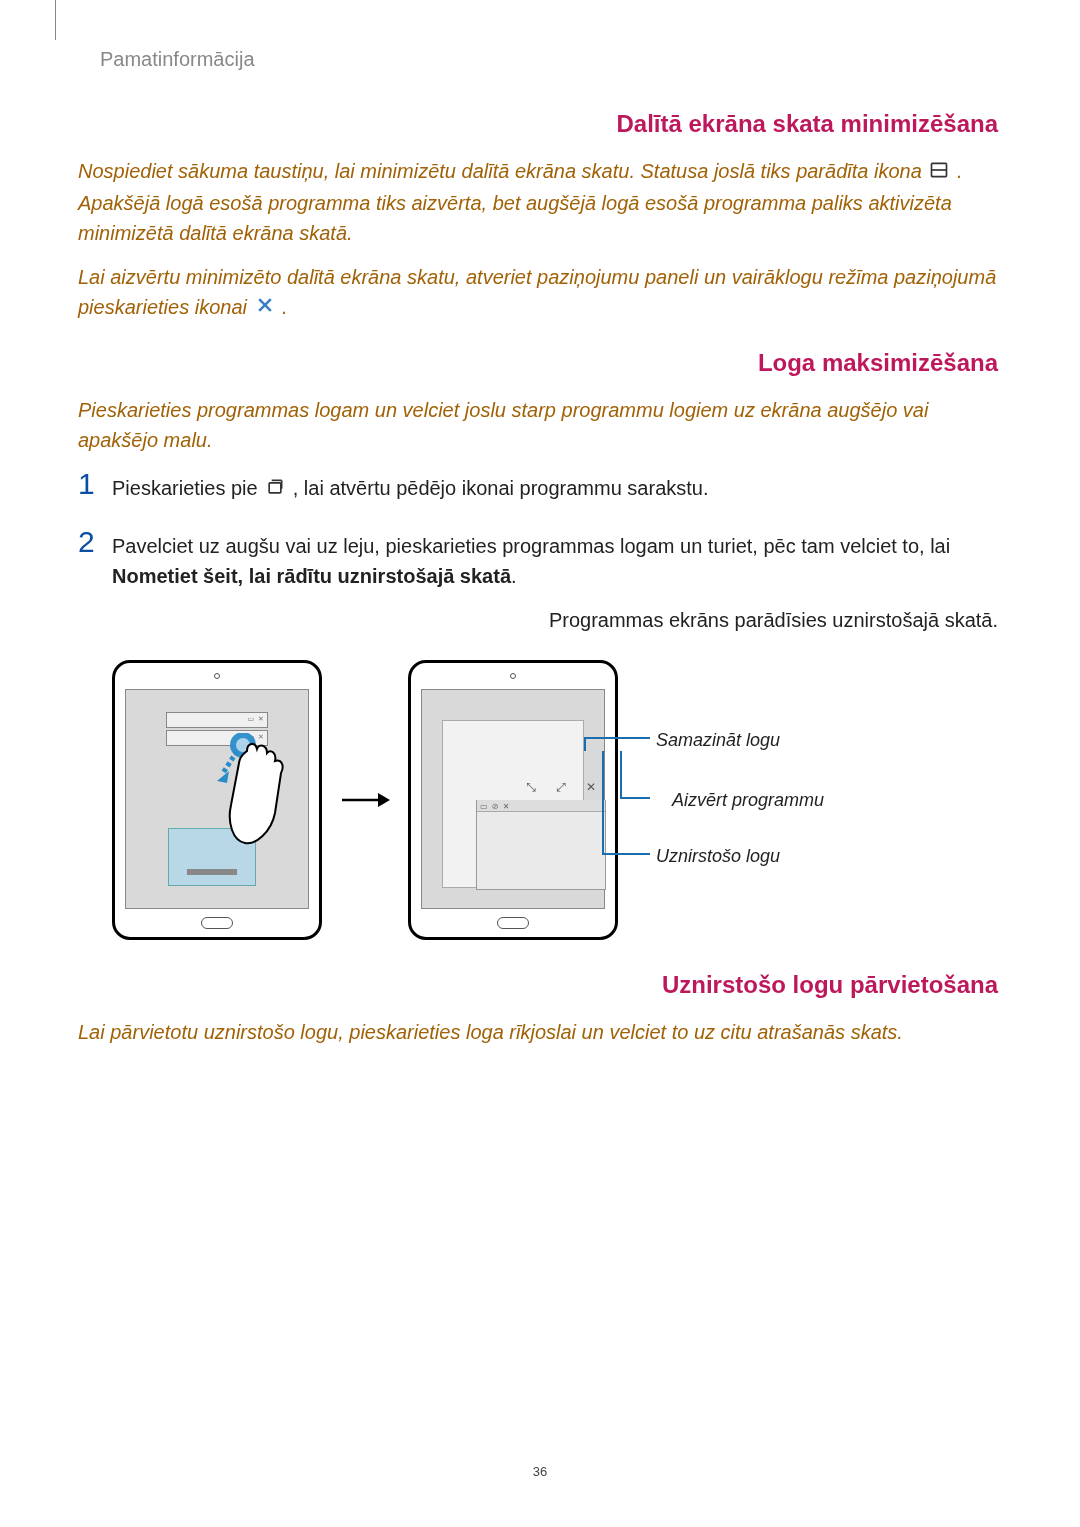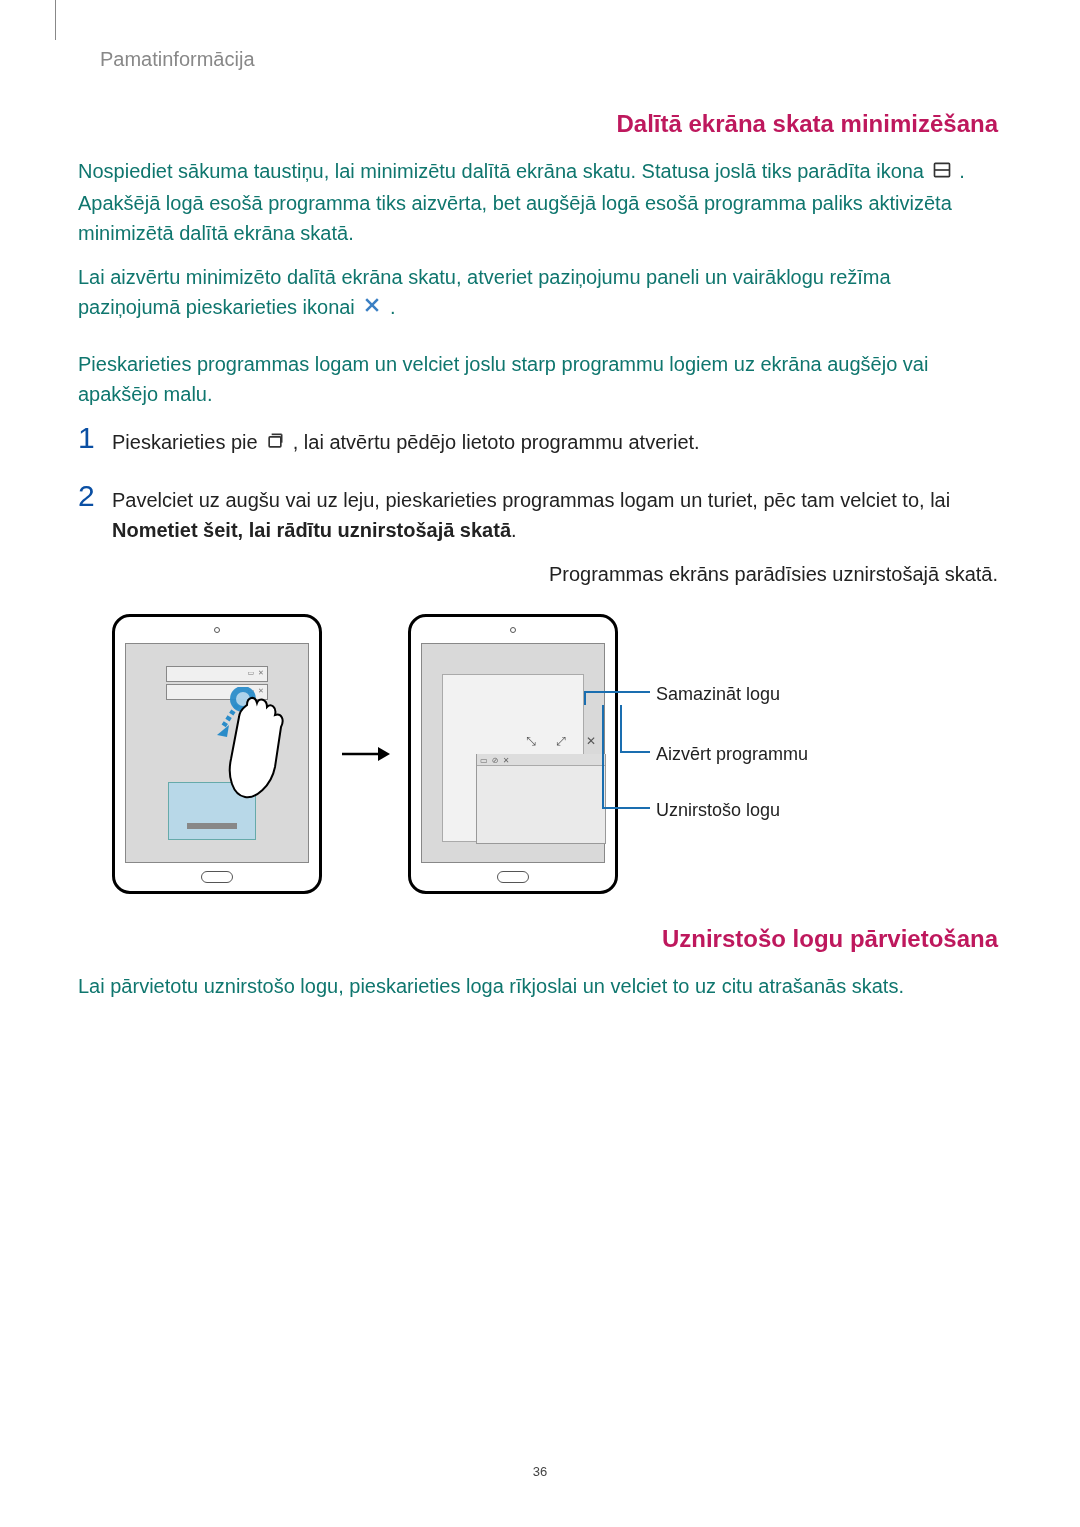--- a/index.html
+++ b/index.html
@@ -35,22 +35,23 @@
   h3 {
     font-size: 24px;
     font-weight: bold;
     color: #be185d;
     margin-bottom: 18px;
     text-align: right;
   }
   .para {
     font-size: 20px;
     line-height: 1.5;
-    color: #0f766e;
+    color: #a16207;
     margin-bottom: 14px;
+    font-style: italic;
   }
   .section2 { margin-top: 26px; }
   h2.pink {
     font-size: 30px;
     font-weight: bold;
     color: #c2185b;
     margin-top: 42px;
     margin-bottom: 28px;
   }
   .step {
@@ -204,20 +205,21 @@
   .callouts {
     position: absolute;
     left: 508px;
     top: 0;
     font-size: 18px;
     color: #222;
   }
   .callout-label {
     position: absolute;
     white-space: nowrap;
+    font-style: italic;
   }
   .callout-line {
     position: absolute;
     background: #1a6eb0;
   }
 
   .section3 { margin-top: 26px; }
 
   .page-num {
     position: absolute;
@@ -252,36 +254,37 @@
     <span class="inline-icon">
       <svg class="svg-icon" viewBox="0 0 24 24" stroke="#3a7fc4" stroke-width="3" fill="none">
         <line x1="5" y1="5" x2="19" y2="19"></line>
         <line x1="19" y1="5" x2="5" y2="19"></line>
       </svg>
     </span>
     <span>.</span>
   </p>
 
   <div class="section2">
+    <h3>Loga maksimizēšana</h3>
     <p class="para">Pieskarieties programmas logam un velciet joslu starp programmu logiem uz ekrāna augšējo vai apakšējo malu.</p>
   </div>
 
 
   <div class="step">
     <div class="step-num">1</div>
     <div class="step-body">
       <span>Pieskarieties pie </span>
       <span class="inline-icon">
         <svg class="svg-icon" viewBox="0 0 24 24" fill="none" stroke="#333" stroke-width="2">
           <rect x="5" y="7" width="14" height="12" rx="1"></rect>
           <line x1="8" y1="4" x2="20" y2="4"></line>
           <line x1="20" y1="4" x2="20" y2="14"></line>
         </svg>
       </span>
-      <span>, lai atvērtu pēdējo lietoto programmu atveriet.</span>
+      <span>, lai atvērtu pēdējo ikonai programmu sarakstu.</span>
     </div>
   </div>
 
   <div class="step">
     <div class="step-num">2</div>
     <div class="step-body">
       <span>Pavelciet uz augšu vai uz leju, pieskarieties programmas logam un turiet, pēc tam velciet to, lai </span><span class="bold">Nometiet šeit, lai rādītu uznirstošajā skatā</span><span>.</span>
       <div class="step-extra">Programmas ekrāns parādīsies uznirstošajā skatā.</div>
 
       <div class="figure">
@@ -335,21 +338,21 @@
         </div>
 
         <div class="callouts">
 
           <div class="callout-line" style="left:-36px; top:82px; width:66px; height:1.5px;"></div>
           <div class="callout-line" style="left:-36px; top:82px; width:1.5px; height:14px;"></div>
           <div class="callout-label" style="left:36px; top:72px;">Samazināt logu</div>
 
           <div class="callout-line" style="left:0px; top:96px; width:1.5px; height:46px;"></div>
           <div class="callout-line" style="left:0px; top:142px; width:30px; height:1.5px;"></div>
-          <div class="callout-label" style="left:36px; top:132px;">Aizvērt programmu</div>
+          <div class="callout-label" style="left:52px; top:132px;">Aizvērt programmu</div>
 
           <div class="callout-line" style="left:-18px; top:96px; width:1.5px; height:102px;"></div>
           <div class="callout-line" style="left:-18px; top:198px; width:48px; height:1.5px;"></div>
           <div class="callout-label" style="left:36px; top:188px;">Uznirstošo logu</div>
         </div>
       </div>
     </div>
   </div>
 
   <div class="section3">

